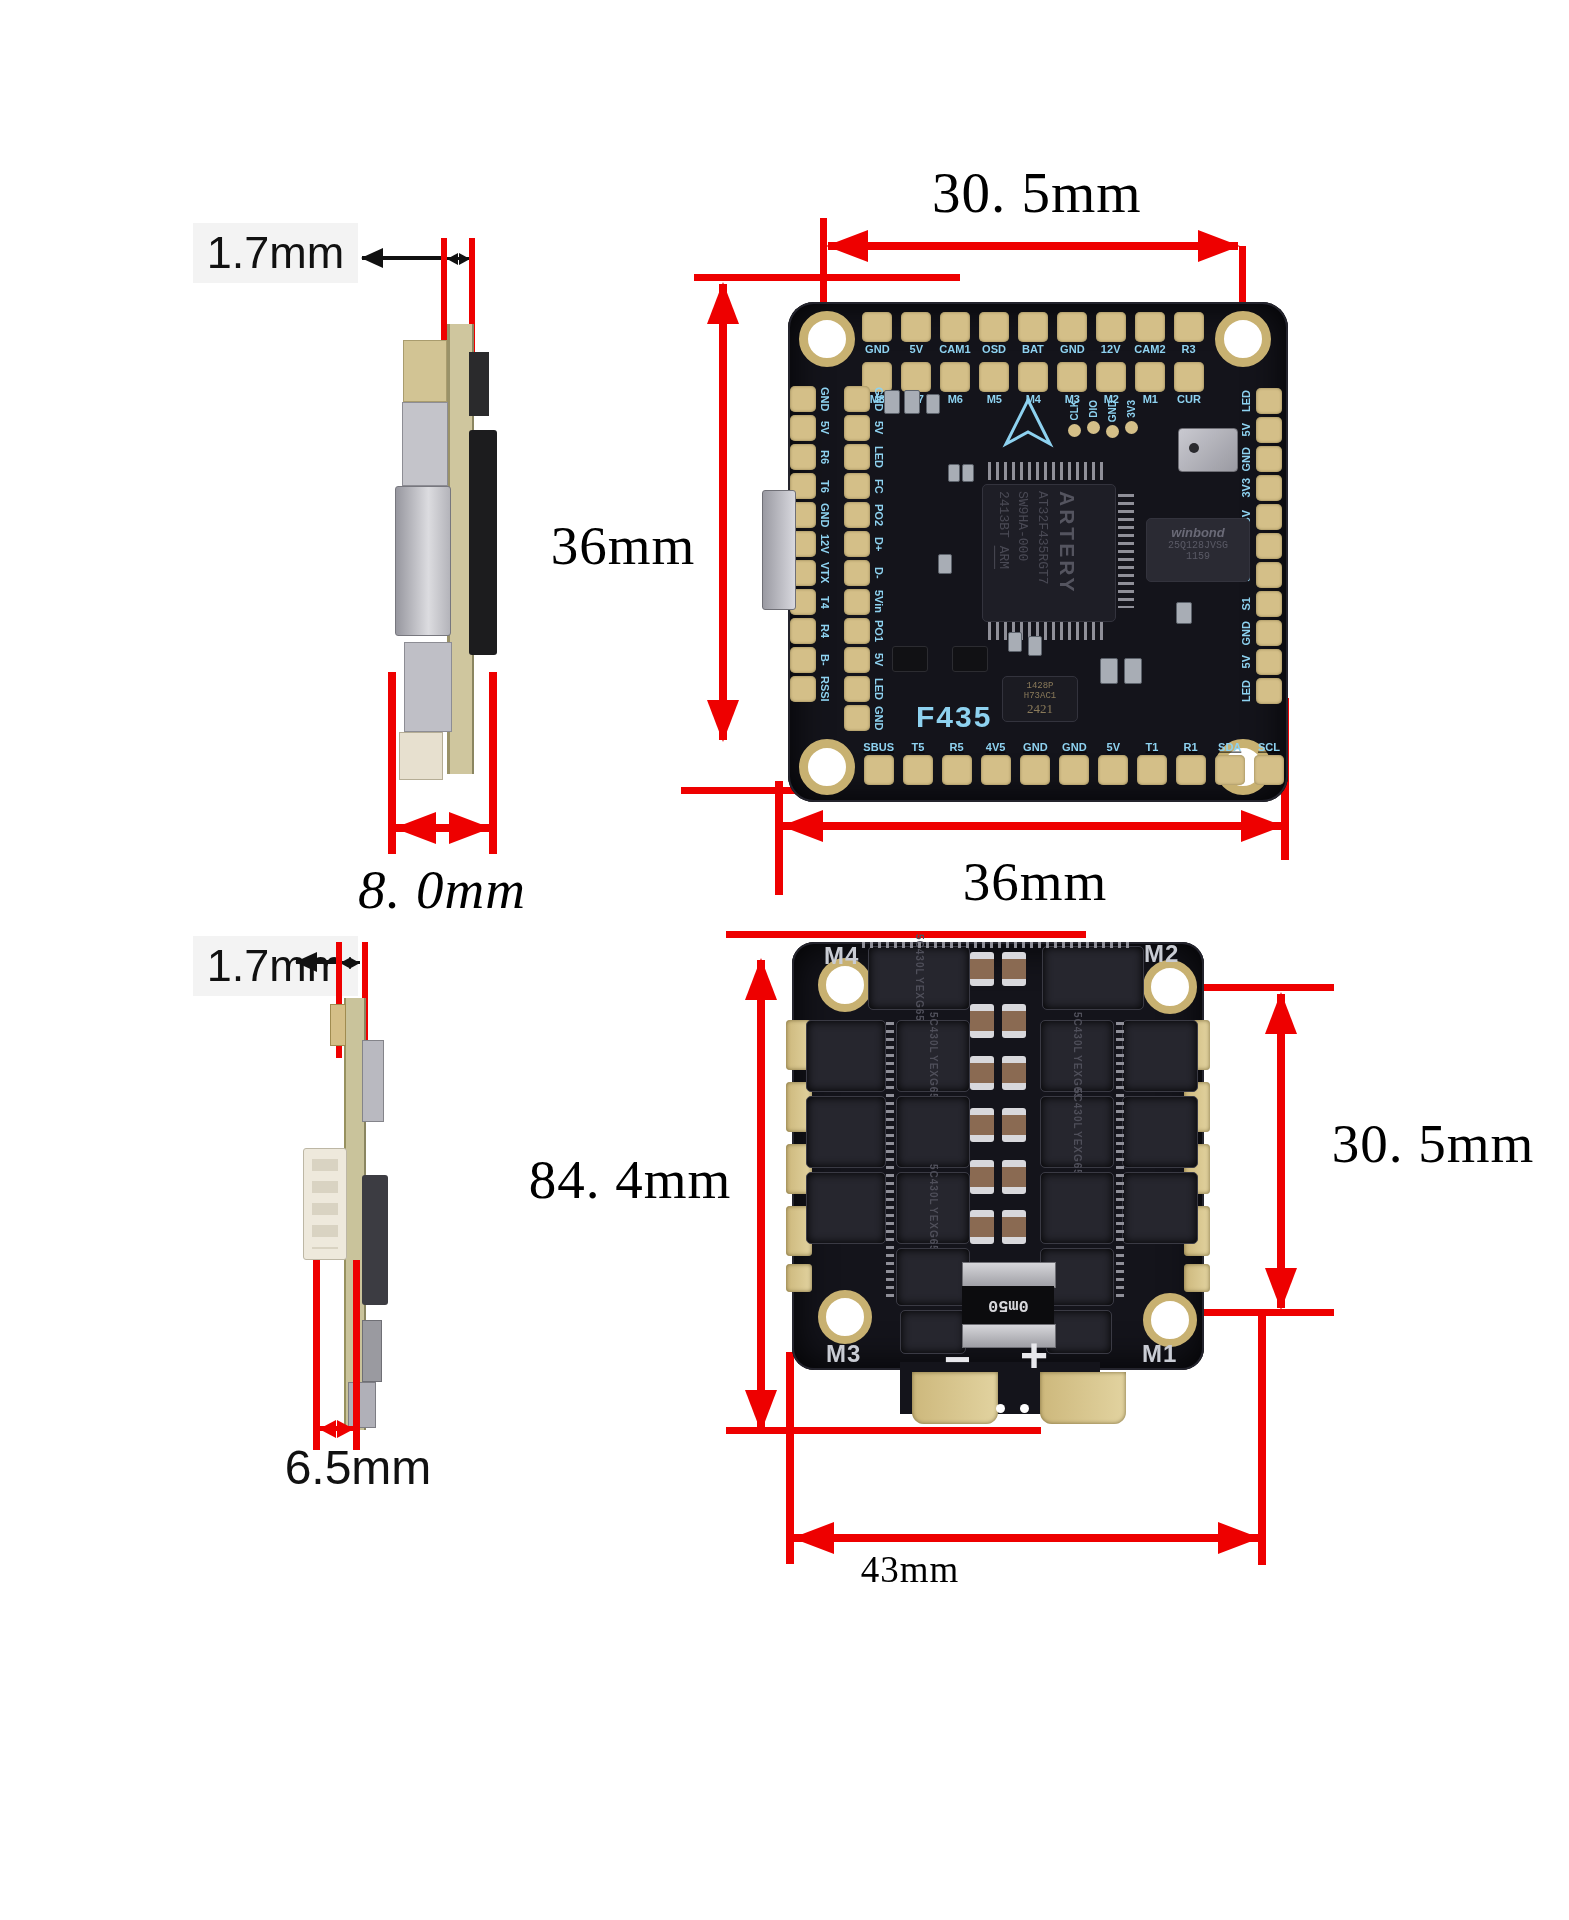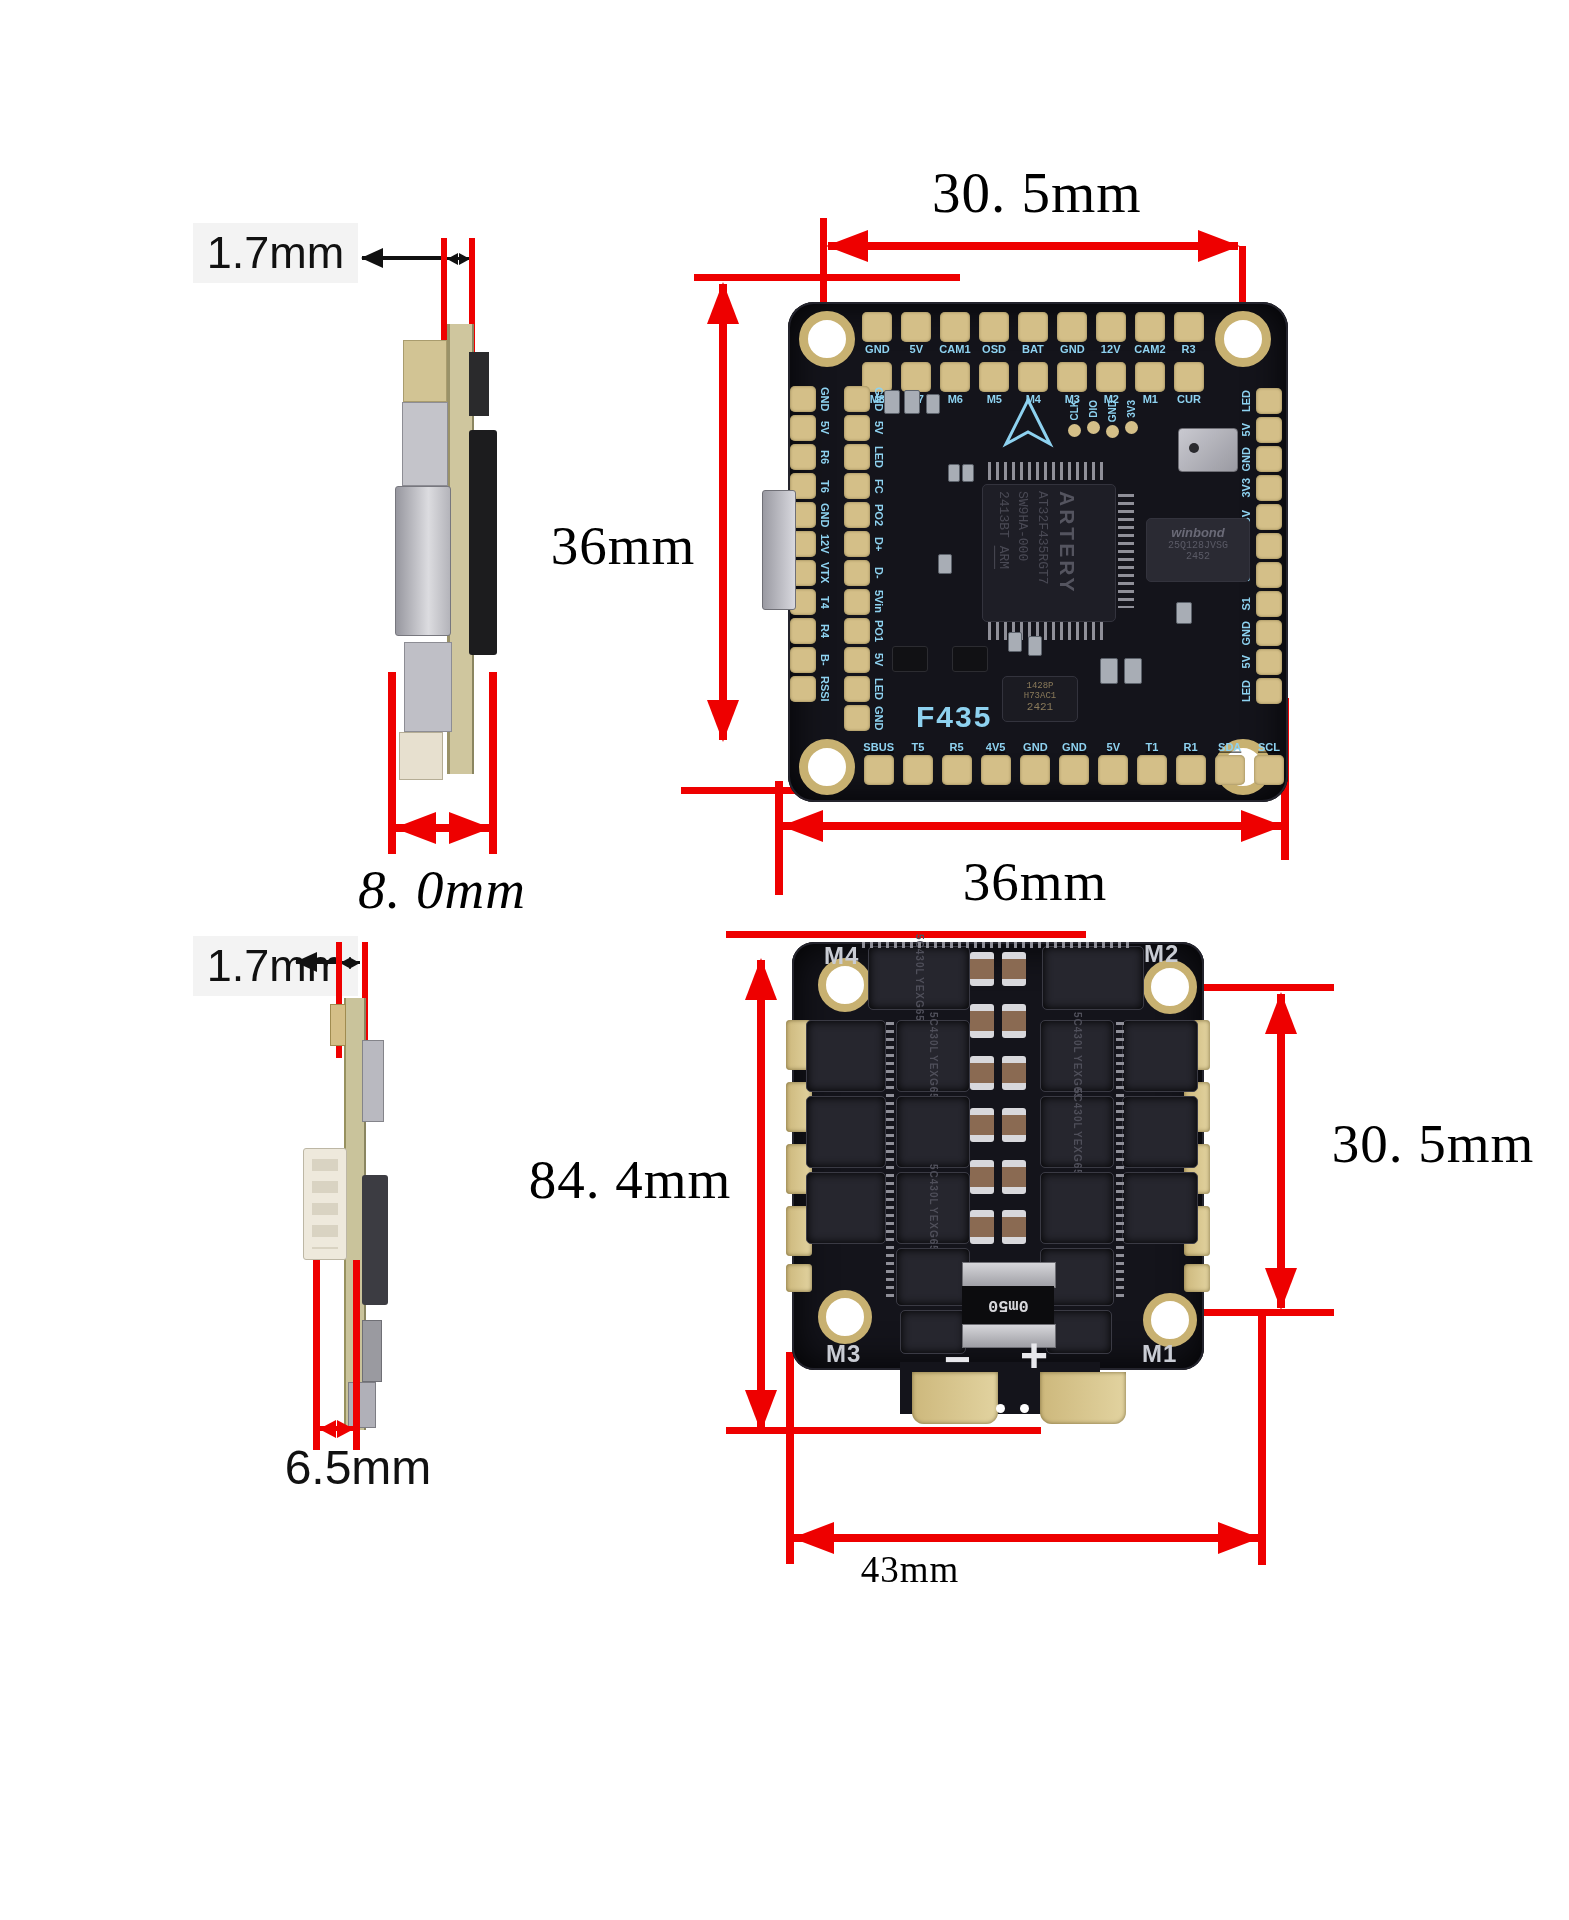--- a/index.html
+++ b/index.html
@@ -452,27 +452,27 @@
       </div>
       </div>
 
     <div class="abs" style="left:390px;top:126px;width:58px;height:42px;background:linear-gradient(135deg,#c9c9d0,#9a9aa2);border:1px solid #6e6e75;border-radius:4px;">
       <div class="abs" style="left:10px;top:14px;width:10px;height:10px;border-radius:50%;background:#2a2a2e;"></div>
     </div>
 
     <div class="chip" style="left:358px;top:216px;width:102px;height:62px;background:#2a2a33;text-align:center;">
       <div style="font-size:13px;font-weight:700;font-style:italic;color:#6a6a77;margin-top:6px;">winbond</div>
       <div style="font-size:10px;color:#5a5a66;font-family:'Liberation Mono',monospace;">25Q128JVSG</div>
-      <div style="font-size:10px;color:#5a5a66;font-family:'Liberation Mono',monospace;">2452</div>
+      <div style="font-size:10px;color:#5a5a66;font-family:'Liberation Mono',monospace;">1159</div>
     </div>
 
     <div class="chip" style="left:214px;top:374px;width:74px;height:44px;background:#1b1b22;text-align:center;">
       <div style="font-size:9px;color:#8a7a5a;font-family:'Liberation Mono',monospace;margin-top:4px;">1428P</div>
       <div style="font-size:9px;color:#8a7a5a;font-family:'Liberation Mono',monospace;">H73AC1</div>
-      <div style="font-size:11px;color:#8a7a5a;font-family:Liberation Mono, monospace;">2421</div>
+      <div style="font-size:13px;color:#8a7a5a;font-family:Liberation Serif, serif;">2421</div>
     </div>
 
     <div class="abs silk" style="left:128px;top:398px;font-size:30px;letter-spacing:2px;">F435</div>
 
     <div>
       <div class="smd" style="left:96px;top:88px;width:14px;height:22px;"></div>
       <div class="smd" style="left:116px;top:88px;width:14px;height:22px;"></div>
       <div class="smd" style="left:138px;top:92px;width:12px;height:18px;"></div>
       <div class="smd" style="left:160px;top:162px;width:10px;height:16px;"></div>
       <div class="smd" style="left:174px;top:162px;width:10px;height:16px;"></div>

